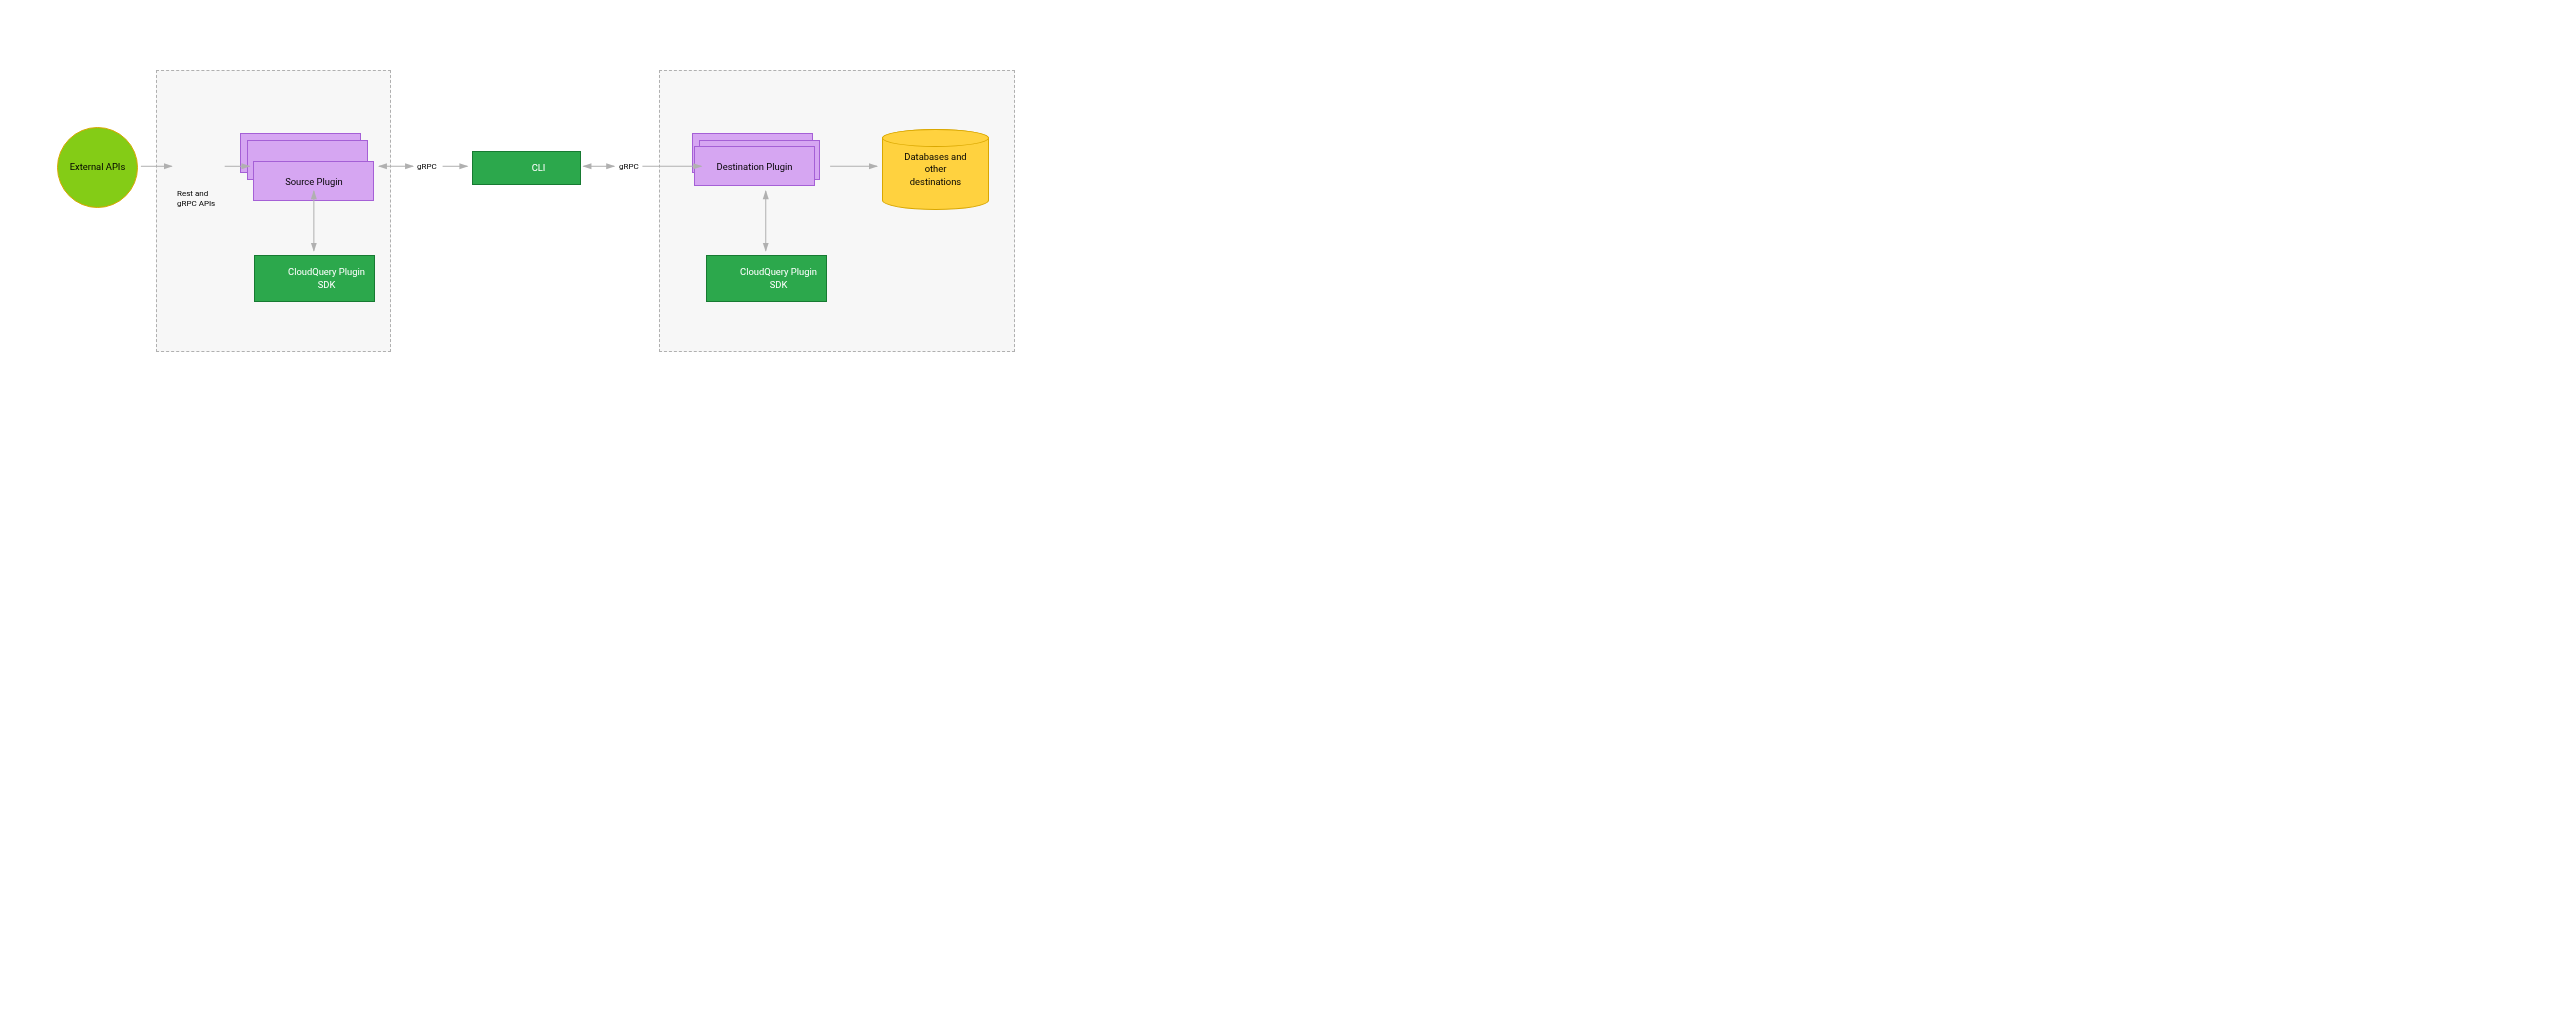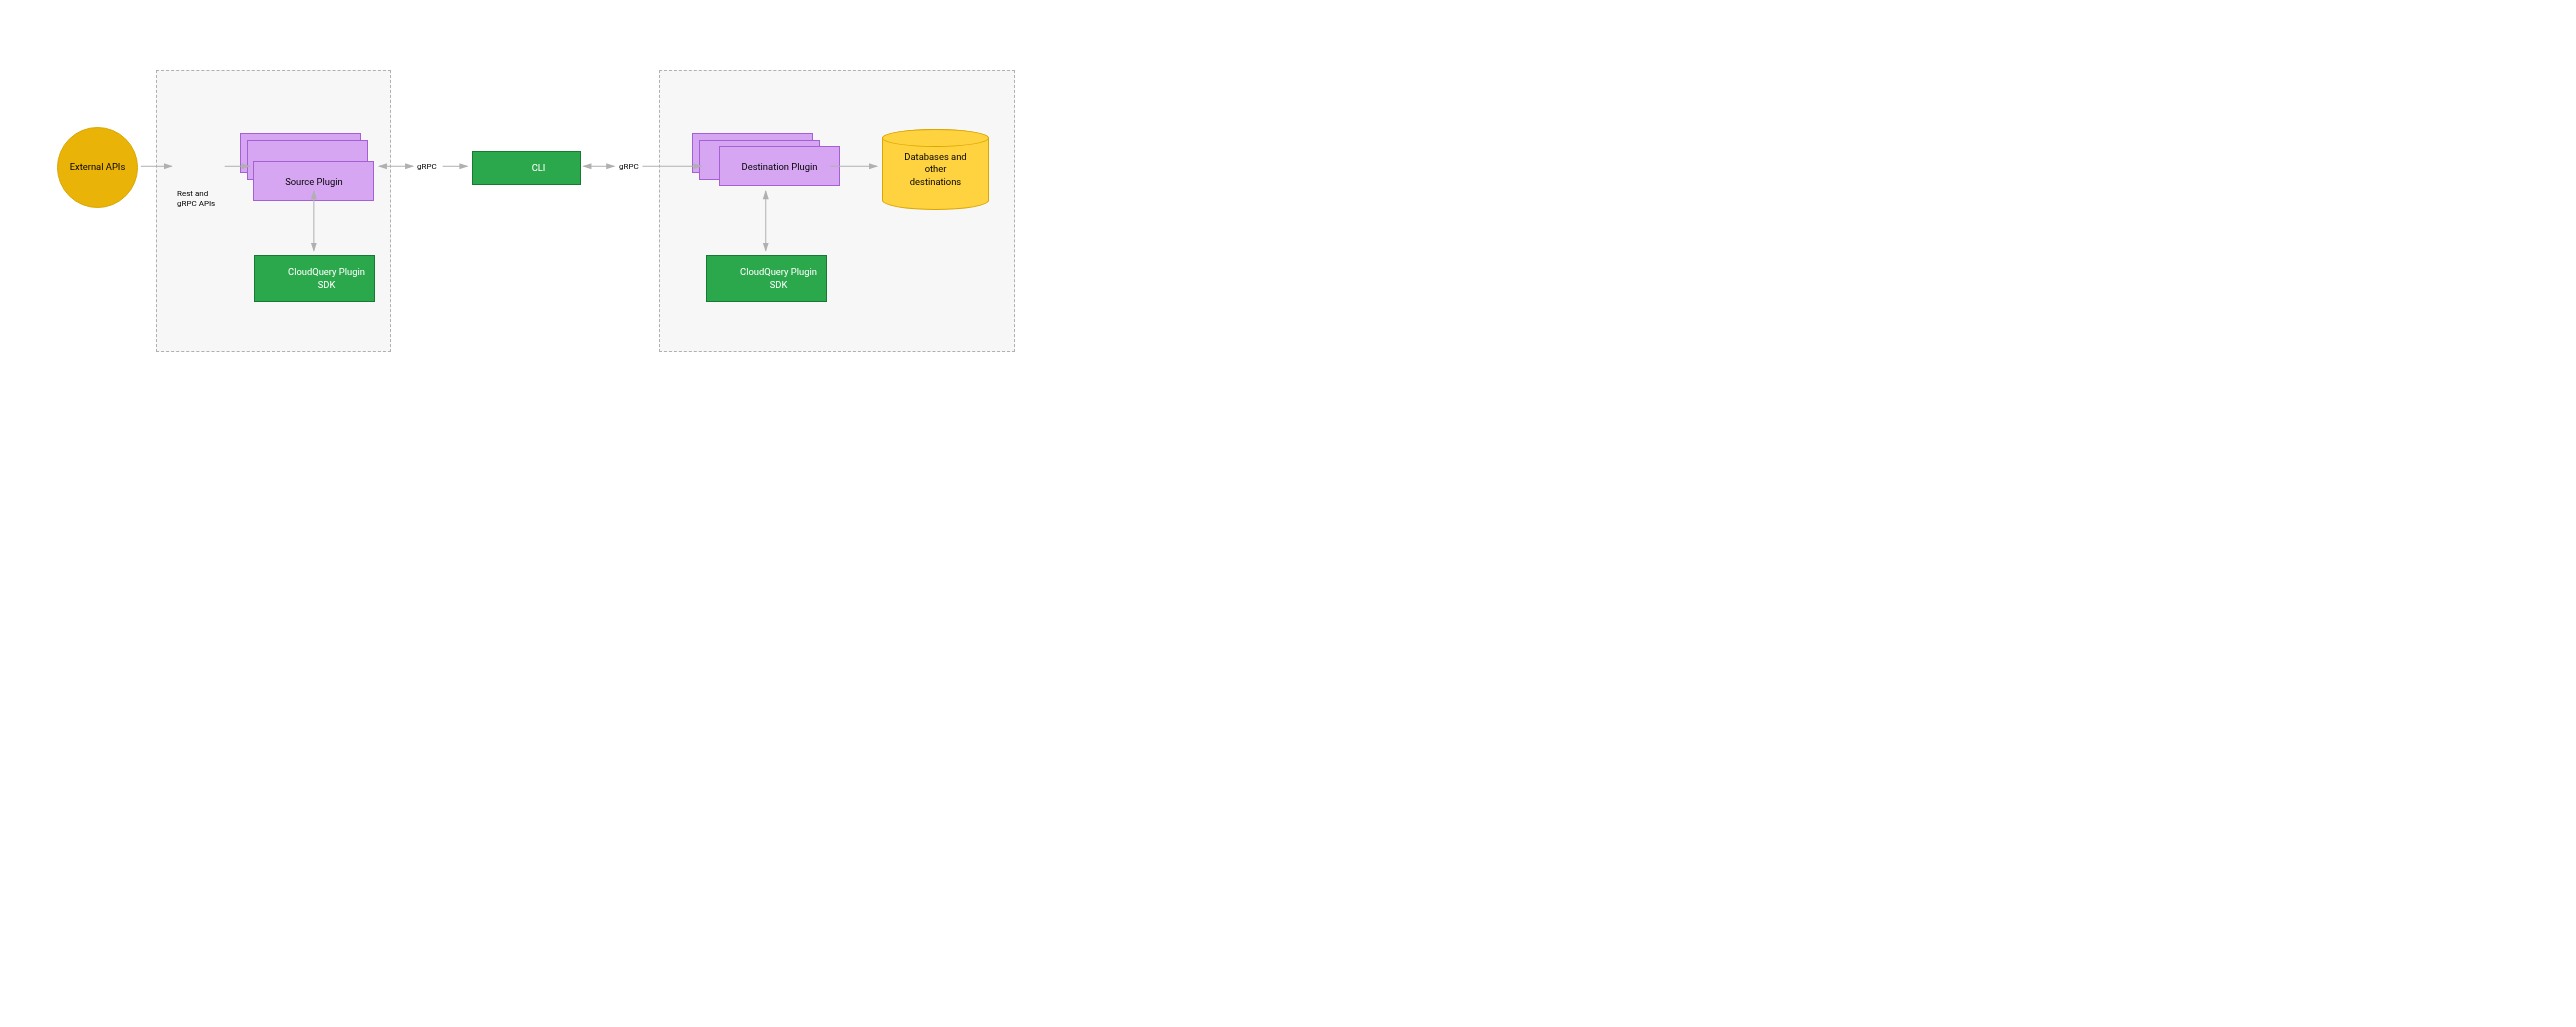--- a/index.html
+++ b/index.html
@@ -16,21 +16,21 @@
     height: 411px;
   }
   .dashed-container {
     position: absolute;
     border: 1.3px dashed #b0b0b0;
     background: #f7f7f7;
   }
   .circle {
     position: absolute;
     border-radius: 50%;
-    background: #eab308;
+    background: #84cc16;
     border: 1px solid #d9a700;
     display: flex;
     align-items: center;
     justify-content: center;
     text-align: center;
     font-size: 9.4px;
     color: #000;
     line-height: 1.3;
   }
   .db-cyl {
@@ -142,21 +142,21 @@
     <span>CloudQuery Plugin SDK</span>
   </div>
 
   <div class="box green" style="left:472px; top:151px; width:109px; height:34px;">
     <span>CLI</span>
   </div>
 
   <div class="purple-stack" style="left:692px; top:133px; width:134px; height:54px;">
     <div class="layer" style="left:0px; top:0px;"></div>
     <div class="layer" style="left:6.7px; top:6.7px;"></div>
-    <div class="layer front" style="left:27px; top:13.4px;">
+    <div class="layer front" style="left:2px; top:13.4px;">
       <span>Destination Plugin</span>
     </div>
   </div>
 
   <div class="box green" style="left:706px; top:255px; width:121px; height:47px;">
     <span>CloudQuery Plugin SDK</span>
   </div>
 
   <div class="db-cyl" style="left:882px; top:129px; width:107px; height:81px;">
     <span class="db-text">Databases and other destinations</span>

